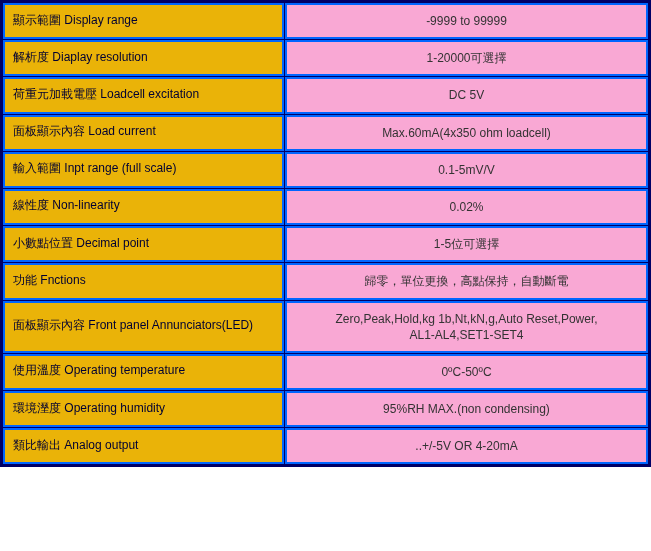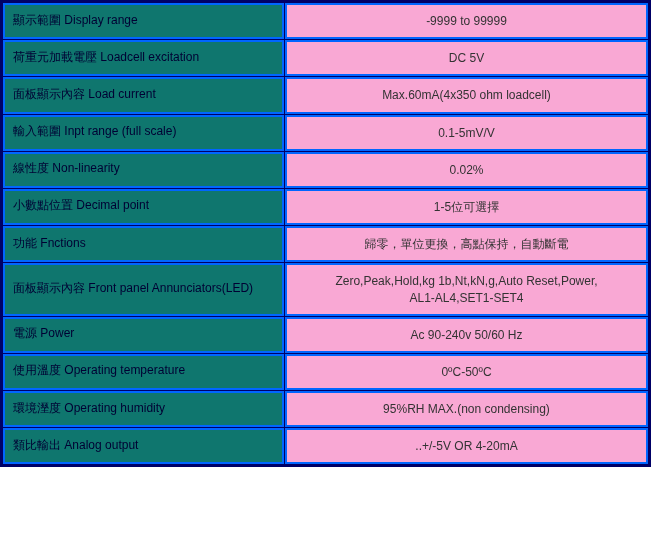--- a/index.html
+++ b/index.html
@@ -25,21 +25,21 @@
   }
   table.spec td {
     box-sizing: border-box;
     border: 2px solid #0066FF;     
     font-size: 12px;
     line-height: 1.35;
     vertical-align: middle;
   }
   td.label {
     width: 281px;
-    background: #0f766e;           
+    background: #eab308;           
     color: #000033;
     text-align: left;
     padding: 1px 4px 4px 8px;
     height: 26px;
   }
   td.value {
     background: #f9a8d4;
     color: #333333;
     text-align: center;
     padding: 8px 6px;
@@ -51,20 +51,24 @@
 <body>
 
 <div class="page">
   <table class="spec">
     <tbody id="rows">
   <tr>
     <td class="label">顯示範圍 Display range</td>
     <td class="value">-9999 to 99999</td>
   </tr>
 
+  <tr>
+    <td class="label">解析度 Diaplay resolution</td>
+    <td class="value">1-20000可選擇</td>
+  </tr>
 
   <tr>
     <td class="label">荷重元加載電壓 Loadcell excitation</td>
     <td class="value">DC 5V</td>
   </tr>
 
   <tr>
     <td class="label">面板顯示內容 Load current</td>
     <td class="value">Max.60mA(4x350 ohm loadcell)</td>
   </tr>
@@ -90,24 +94,20 @@
     <td class="label">功能 Fnctions</td>
     <td class="value">歸零，單位更換，高點保持，自動斷電</td>
   </tr>
 
   <tr>
     <td class="label">面板顯示內容 Front panel Annunciators(LED)</td>
     <td class="value">Zero,Peak,Hold,kg 1b,Nt,kN,g,Auto Reset,Power,
 AL1-AL4,SET1-SET4</td>
   </tr>
 
-  <tr>
-    <td class="label">電源 Power</td>
-    <td class="value">Ac 90-240v 50/60 Hz</td>
-  </tr>
 
   <tr>
     <td class="label">使用溫度 Operating temperature</td>
     <td class="value">0ºC-50ºC</td>
   </tr>
 
   <tr>
     <td class="label">環境溼度 Operating humidity</td>
     <td class="value">95%RH MAX.(non condensing)</td>
   </tr>

